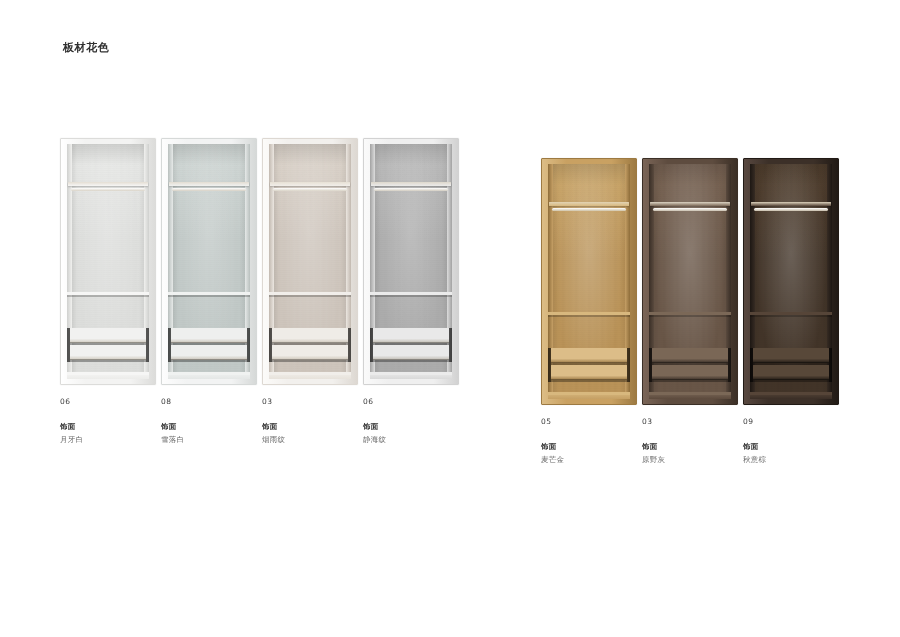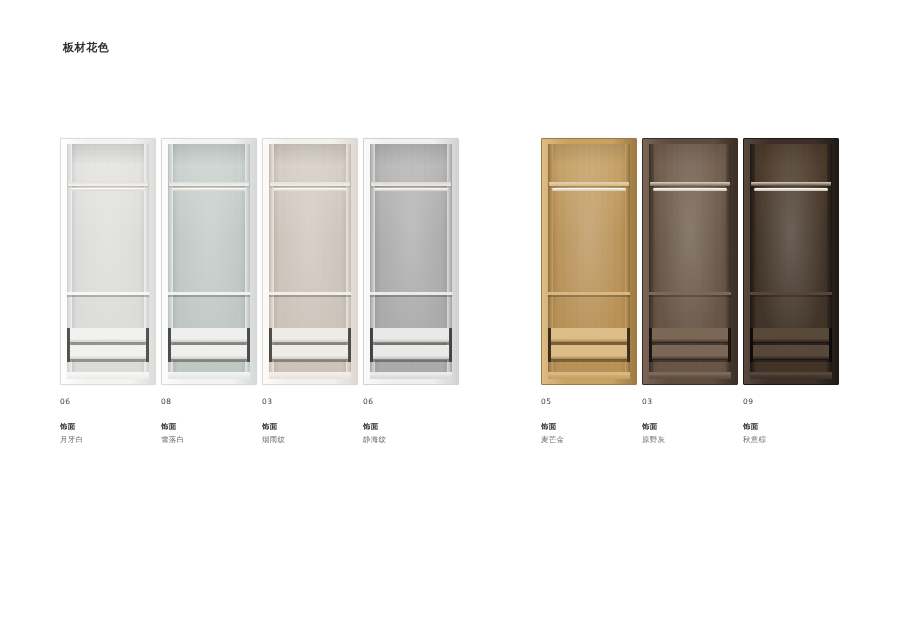--- a/index.html
+++ b/index.html
@@ -28,21 +28,21 @@
     line-height: 14px;
   }
 
   
   .group {
     position: absolute;
     top: 138px;
     display: flex;
   }
   #group-left  { left: 60px; }
-  #group-right { left: 541px; }
+  #group-right { left: 541px; margin-top: 20px; }
 
   .swatch-col {
     position: relative;
   }
 
   
   .wardrobe {
     position: relative;
     width: 96px;
     height: 247px;

